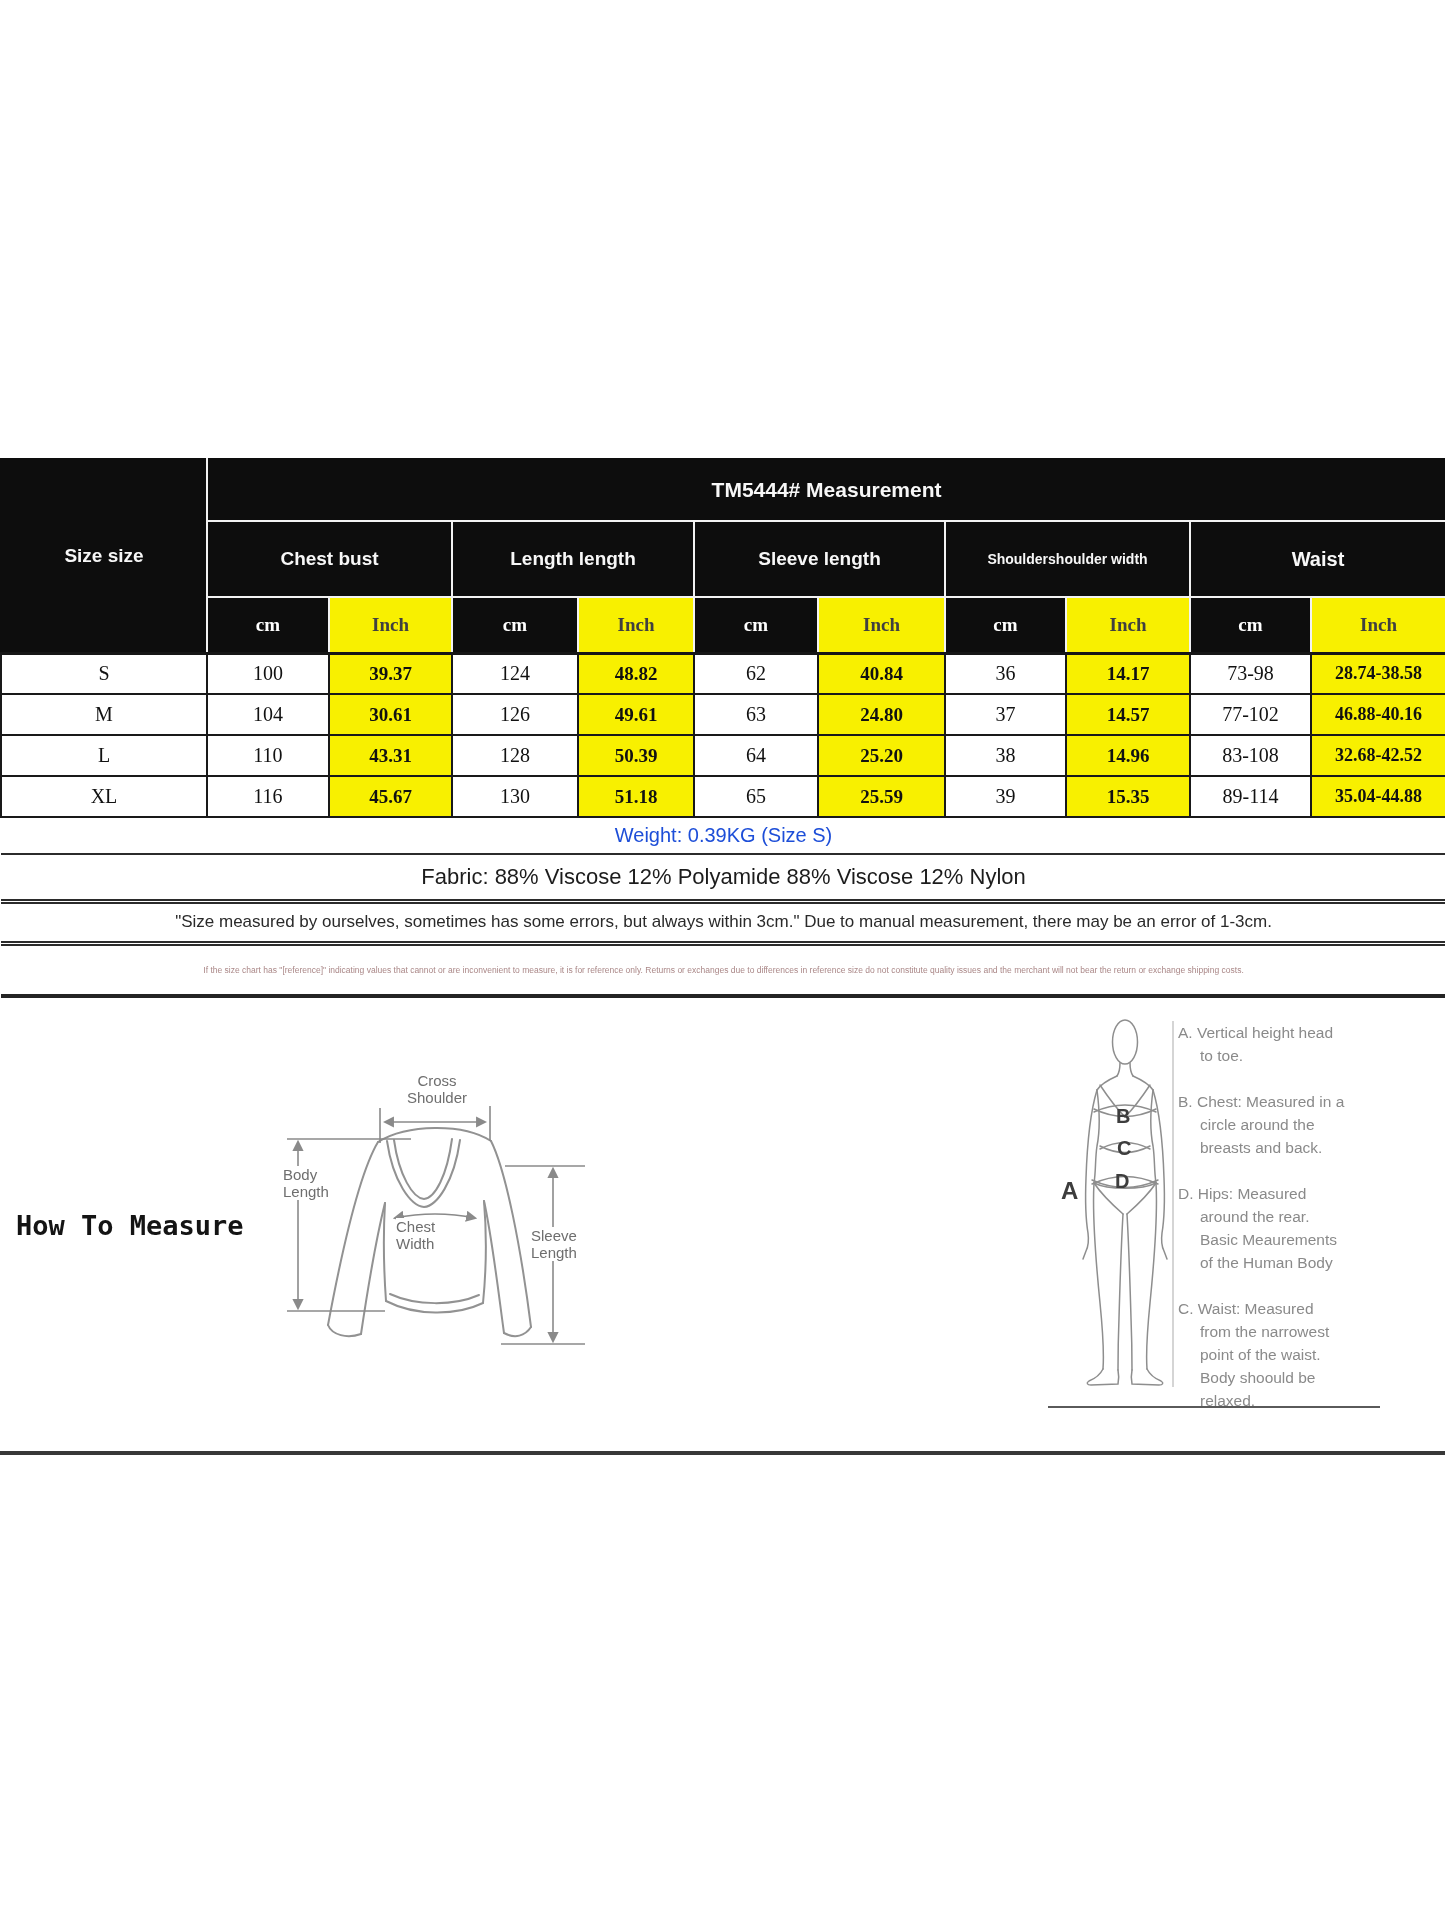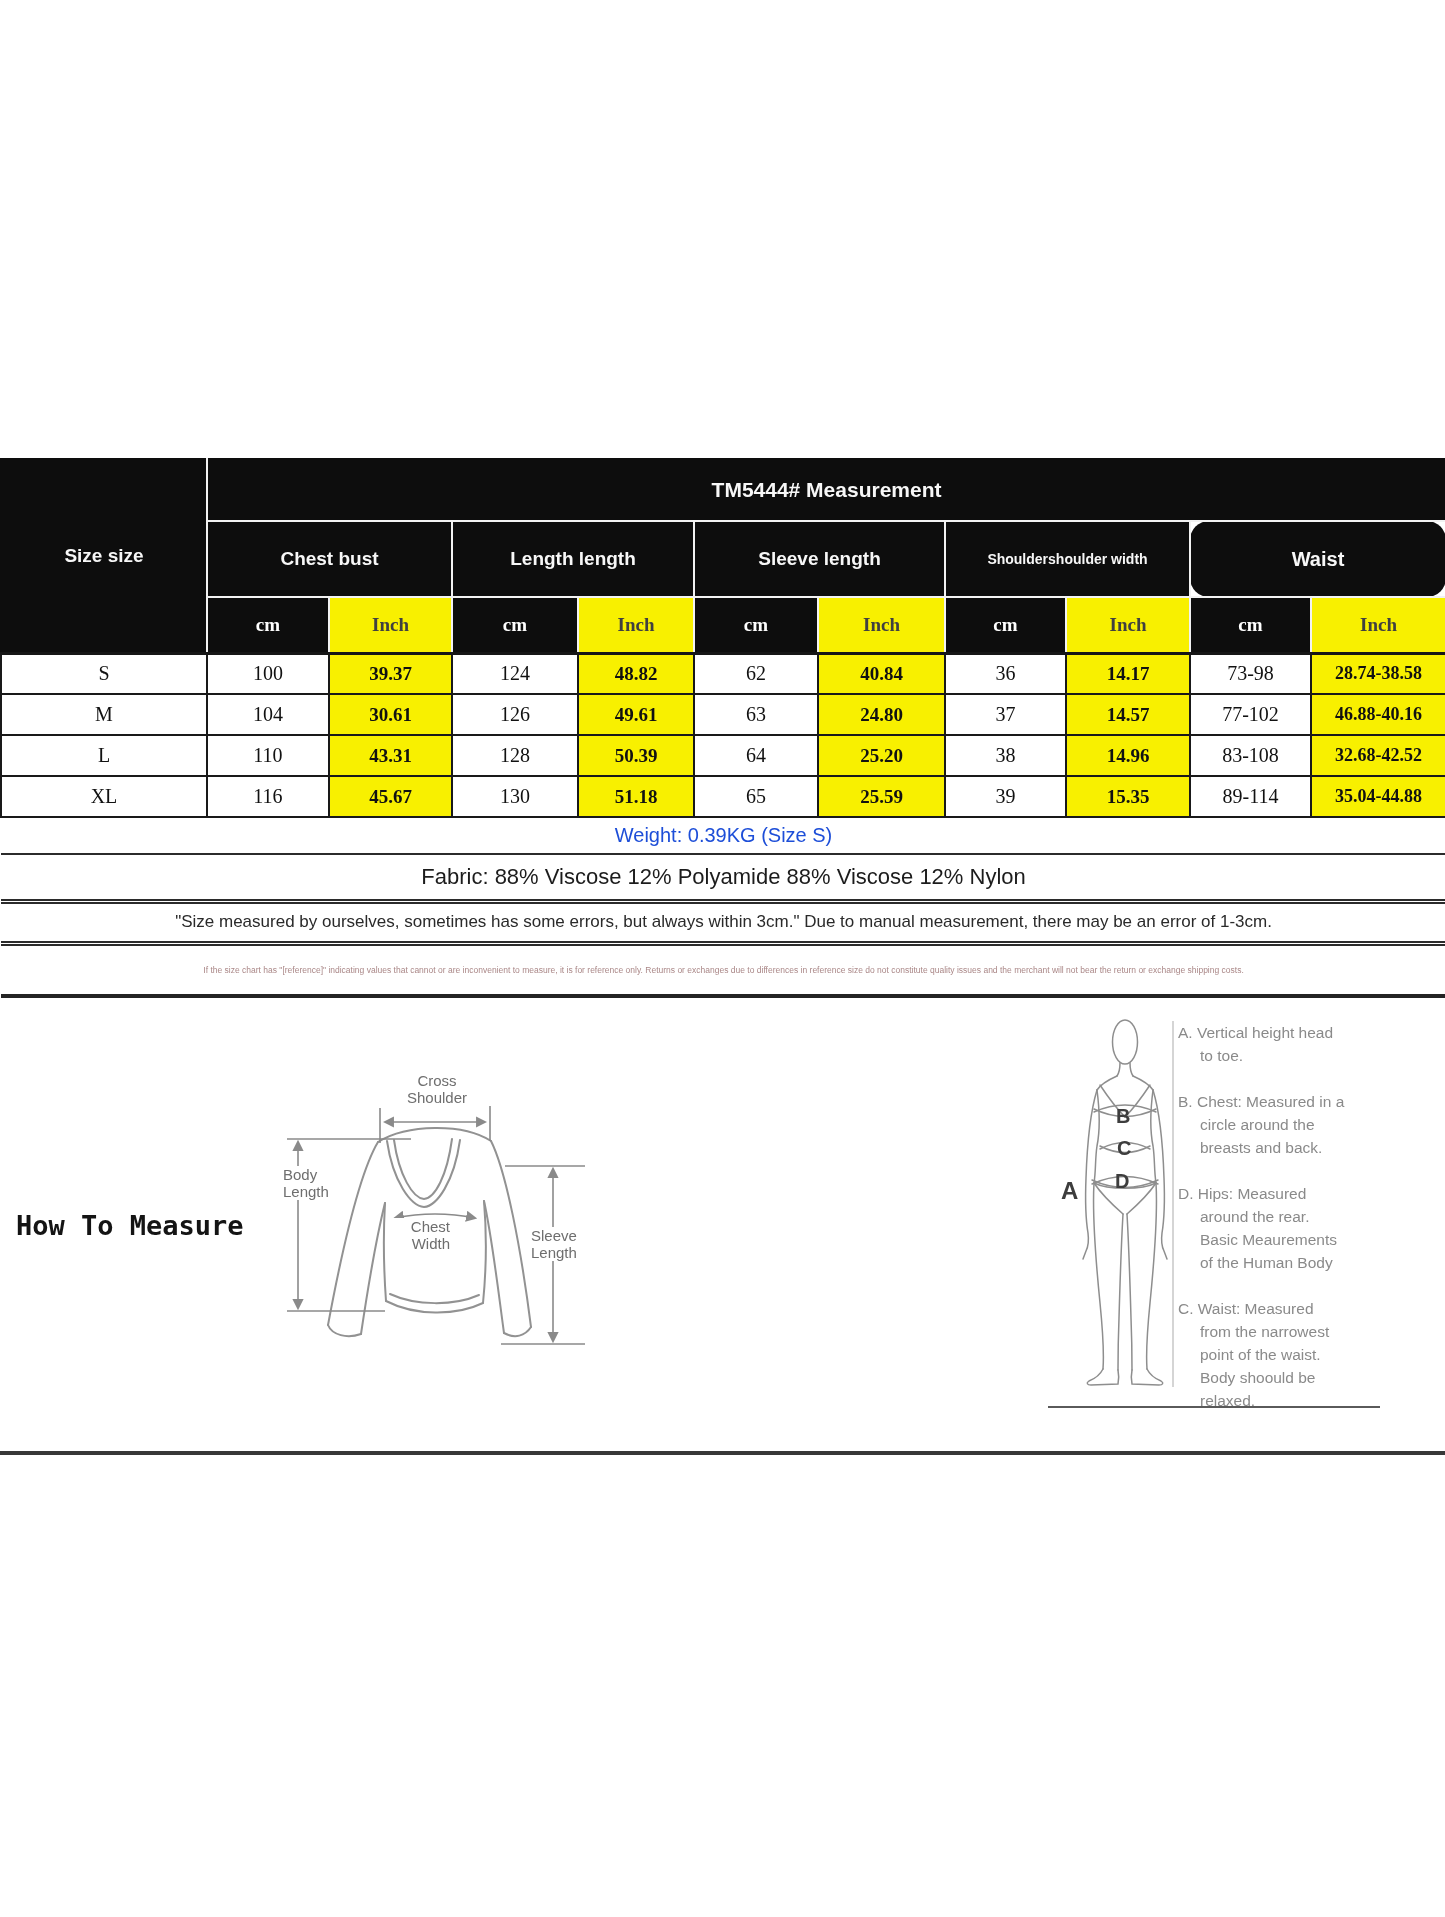--- a/index.html
+++ b/index.html
@@ -12,21 +12,21 @@
 
   .r1{height:62px}.r2{height:76px}.r3{height:56px}
   .rd{height:41px}.rw{height:37px}.rf{height:47px}.rdis{height:42px}.rfp{height:53px}
 
   .hd{background:#0d0d0d;color:#f7f7f7;border:2px solid #f2f2f2;
       font-family:"Liberation Sans",sans-serif;font-weight:bold;}
   .c-size{font-size:19px;border-bottom:3px solid #161616;border-left-color:#0d0d0d;border-top-color:#0d0d0d;}
   .c-title{font-size:21px;border-top-color:#0d0d0d;border-right-color:#0d0d0d;}
   .c-group{font-size:19px;}
   .c-group.small{font-size:14px;}
-  .c-group.waist{font-size:20px;border-radius:19px;}
+  .c-group.waist{font-size:20px;}
   .c-group.last{border-right-color:#0d0d0d;}
 
   .u{font-family:"Liberation Serif",serif;font-weight:bold;font-size:19px;
      border:2px solid #f2f2f2;border-bottom:3px solid #161616;}
   .u-cm{background:#0d0d0d;color:#ffffff;}
   .u-in{background:#f8f000;color:#404040;}
   .u-in.last{border-right-color:#f8f000;}
 
   .dc{border:2px solid #191919;background:#ffffff;color:#111;
       font-family:"Liberation Serif",serif;font-size:20px;}
@@ -42,21 +42,21 @@
   .htm-heading{position:absolute;left:16px;top:1210px;
       font-family:"DejaVu Sans Mono",monospace;font-weight:bold;font-size:27px;color:#141414;}
 
   .shirt-svg{position:absolute;left:225px;top:1035px;}
   .figure-svg{position:absolute;left:1040px;top:1013px;}
 
   .shirt-label{position:absolute;font-size:15px;line-height:17px;color:#6e6e6e;
       white-space:pre-line;background:#ffffff;}
   .lbl-cross{left:393px;top:1072px;width:88px;text-align:center;}
   .lbl-body{left:281px;top:1166px;padding:0 2px;}
-  .lbl-chest{left:388px;top:1218px;width:62px;text-align:right;}
+  .lbl-chest{left:396px;top:1218px;width:62px;text-align:left;}
   .lbl-sleeve{left:528px;top:1227px;padding:0 3px;}
 
   .fig-letter{position:absolute;font-weight:bold;color:#3d3d3d;font-size:20px;}
   .fl-a{left:1061px;top:1177px;font-size:24px;}
   .fl-b{left:1116px;top:1105px;}
   .fl-c{left:1117px;top:1137px;}
   .fl-d{left:1115px;top:1170px;}
 
   .notes{position:absolute;left:1178px;top:1021px;width:220px;}
   .note{font-size:15.5px;line-height:23px;color:#8a8a8a;white-space:pre-line;

